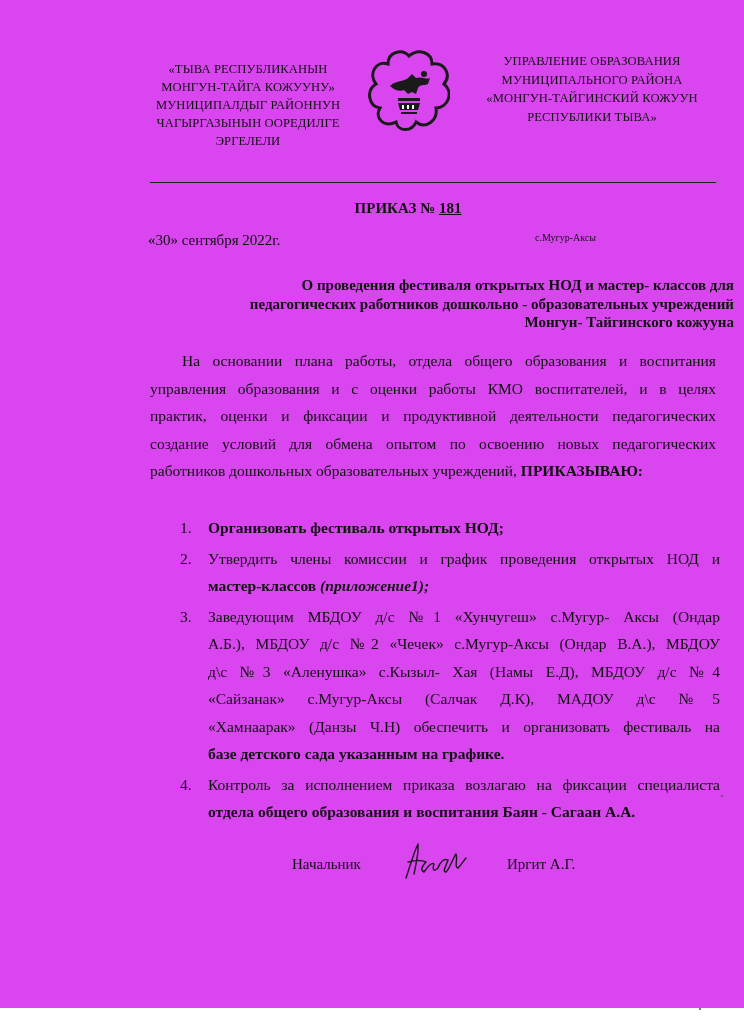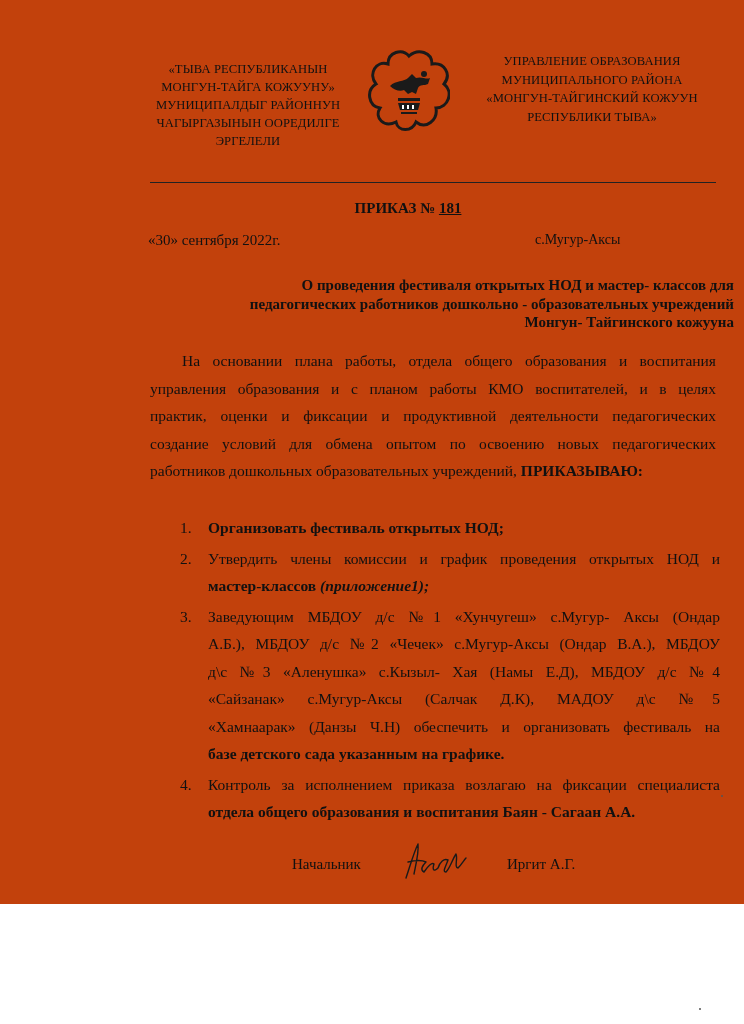--- a/index.html
+++ b/index.html
@@ -11,22 +11,22 @@
       width: 744px;
       height: 1024px;
       position: relative;
       overflow: hidden;
       font-family: "Liberation Serif", "DejaVu Serif", serif;
       color: #111111;
     }
     .page {
       position: absolute;
       left: 0; top: 0;
-      width: 744px; height: 904px;
-      background: #c2410c;
+      width: 744px; height: 1008px;
+      background: #d946ef;
     }
     .hdr-left {
       position: absolute;
       left: 128px; top: 60px;
       width: 240px;
       text-align: center;
       font-size: 12.6px;
       line-height: 18px;
       letter-spacing: 0.1px;
     }
@@ -68,21 +68,21 @@
       text-decoration: underline;
     }
     .date {
       position: absolute;
       left: 148px; top: 232px;
       font-size: 15px;
     }
     .place {
       position: absolute;
       left: 535px; top: 232px;
-      font-size: 14px;
+      font-size: 10px;
     }
     .subject {
       position: absolute;
       left: 130px; top: 276px;
       width: 604px;
       text-align: right;
       font-weight: bold;
       font-size: 15px;
       line-height: 18.5px;
     }
@@ -198,21 +198,21 @@
   <div class="place">с.Мугур-Аксы</div>
 
   <div class="subject">
     <span>О проведения фестиваля открытых НОД  и мастер- классов для</span>
     <span>педагогических работников дошкольно - образовательных учреждений</span>
     <span>Монгун- Тайгинского кожууна</span>
   </div>
 
   <div class="body-para">
     <span class="ln first">На основании плана работы, отдела общего образования и воспитания</span>
-    <span class="ln">управления образования и с планом работы КМО воспитателей, и в целях</span>
+    <span class="ln">управления образования и с оценки работы КМО воспитателей, и в целях</span>
     <span class="ln">практик, оценки и фиксации и продуктивной деятельности педагогических</span>
     <span class="ln">создание условий для обмена опытом по освоению новых педагогических</span>
     <span class="ln last"><span>работников дошкольных образовательных учреждений, </span><b>ПРИКАЗЫВАЮ:</b></span>
   </div>
 
   <div class="list">
     <div class="li">
       <span class="n">1.</span>
       <span class="ln last">Организовать фестиваль открытых НОД;</span>
     </div>

